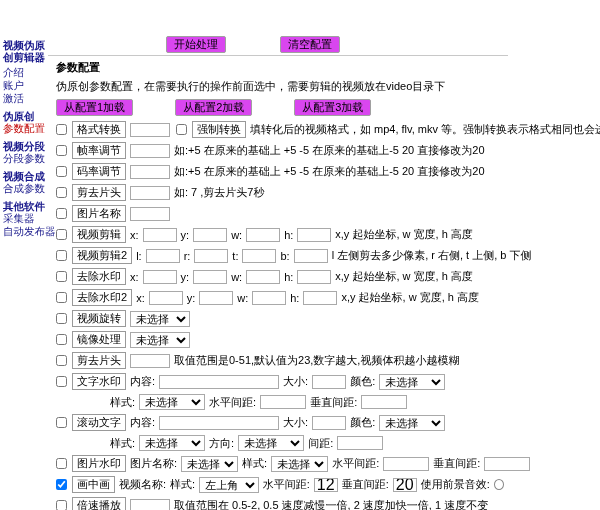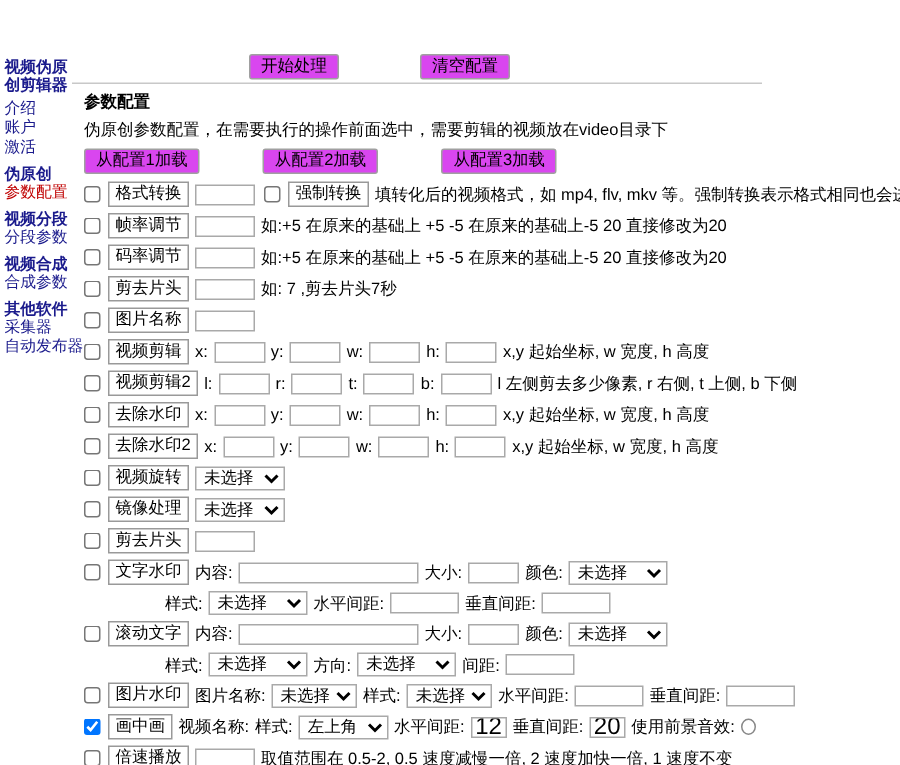--- a/index.html
+++ b/index.html
@@ -211,20 +211,21 @@
         <select class="sel s60">
           <option>未选择</option>
         </select>
       </div>
 
 
       <div class="row">
         <input type="checkbox" class="chk" style="">
         <span class="lbl-box">剪去片头</span>
         <input type="text" class="ti w40" value="" style="">
+        <span class="note">取值范围是0-51,默认值为23,数字越大,视频体积越小越模糊</span>
       </div>
 
       <div class="row">
         <input type="checkbox" class="chk" style="">
         <span class="lbl-box">文字水印</span>
         <span class="lbl">内容:</span>
         <input type="text" class="ti w120" value="" style="">
         <span class="lbl">大小:</span>
         <input type="text" class="ti w34" value="" style="">
         <span class="lbl">颜色:</span>

